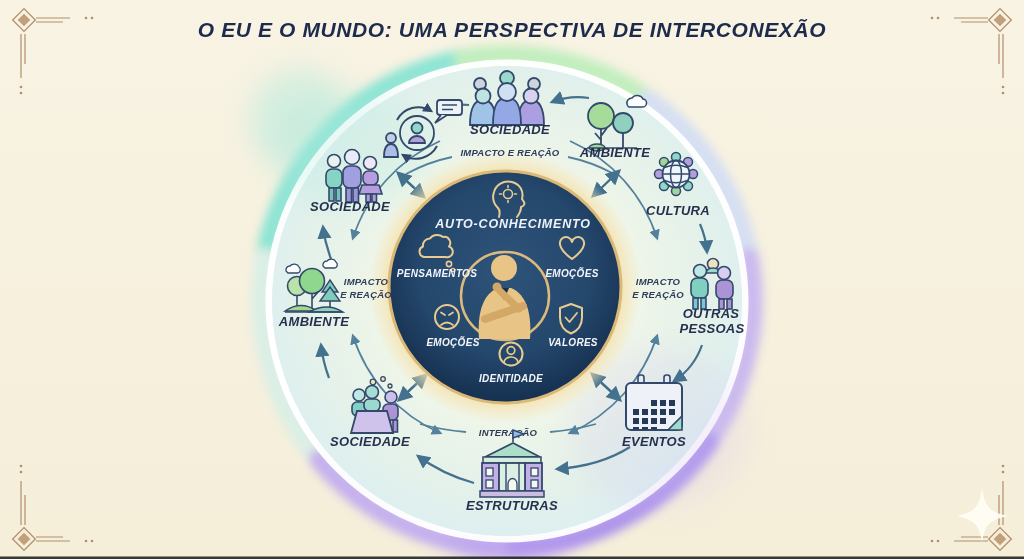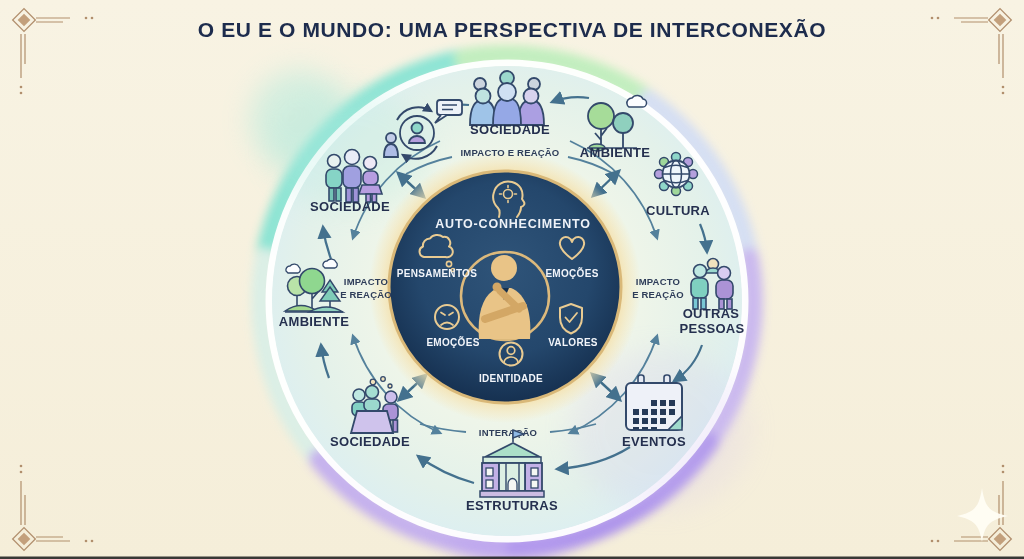--- a/index.html
+++ b/index.html
@@ -1,17 +1,17 @@
 <!DOCTYPE html>
 <html><head>
 <meta charset="utf-8">
 <style>
   html,body{margin:0;padding:0;background:#e9e4d2;}
   .stage{position:relative;width:1024px;height:559px;overflow:hidden;
-         font-family:"Liberation Sans", sans-serif;}
+         font-family:"Liberation Sans", sans-serif;font-style:italic;}
   svg{display:block;}
   text{font-family:"Liberation Sans", sans-serif;}
   .title-t{font-size:21px;font-weight:bold;letter-spacing:.6px;fill:#1d2c4d;}
   .outer-l{font-size:13px;font-weight:bold;letter-spacing:.3px;fill:#25304f;}
   .ring-l{font-size:9.5px;font-weight:bold;letter-spacing:.2px;fill:#2e3d59;}
   .inner-h{font-size:12.5px;font-weight:bold;letter-spacing:.8px;fill:#eef2f8;}
   .inner-l{font-size:10px;font-weight:bold;letter-spacing:.3px;fill:#f2f5fa;}
   .mid{text-anchor:middle;}
 </style>
 </head>

